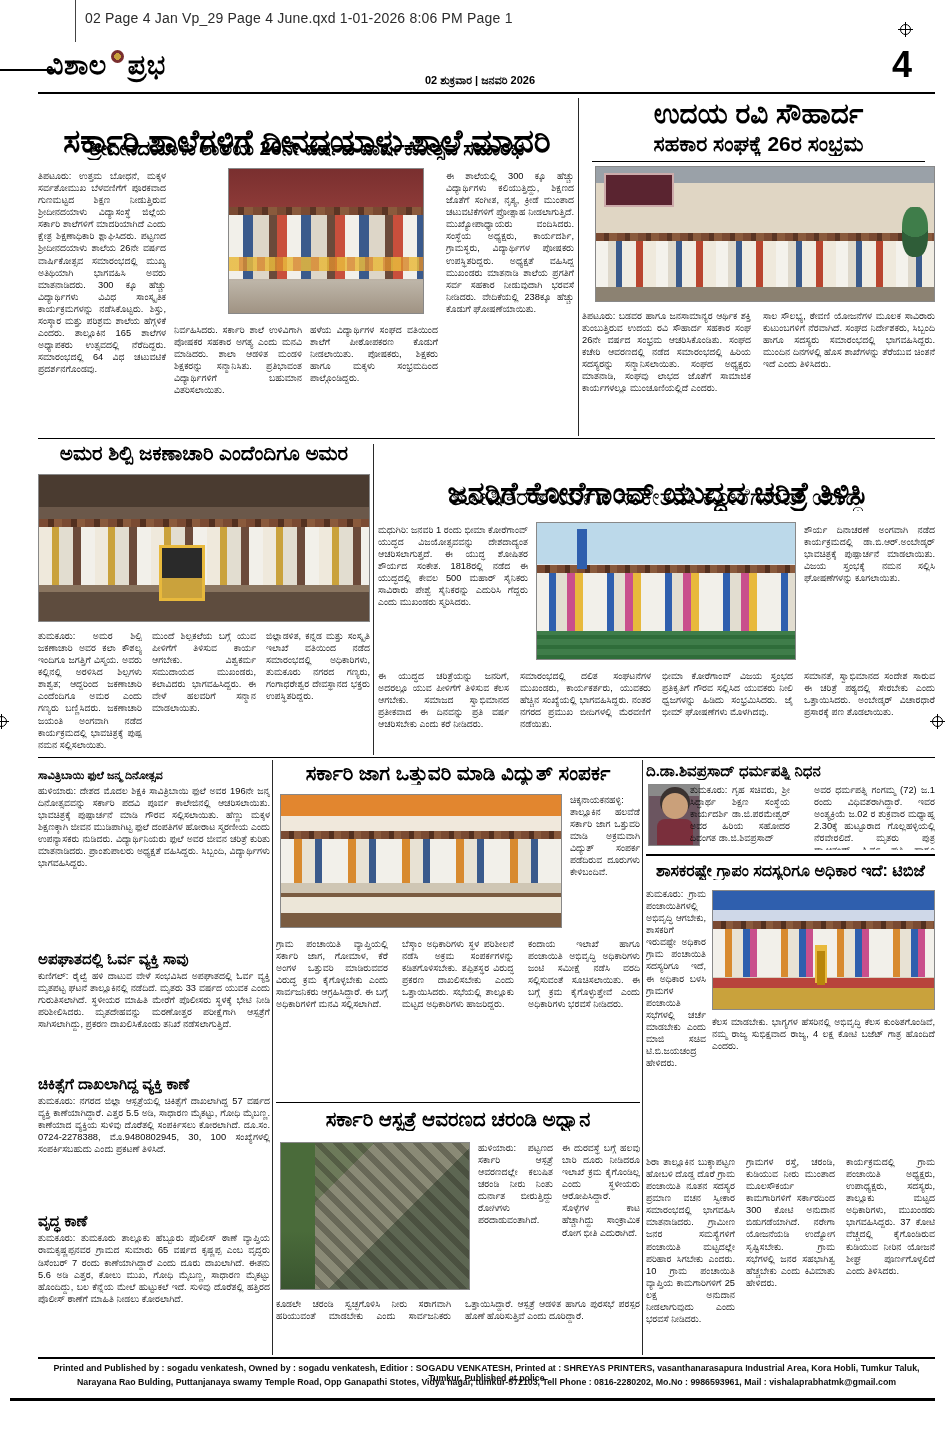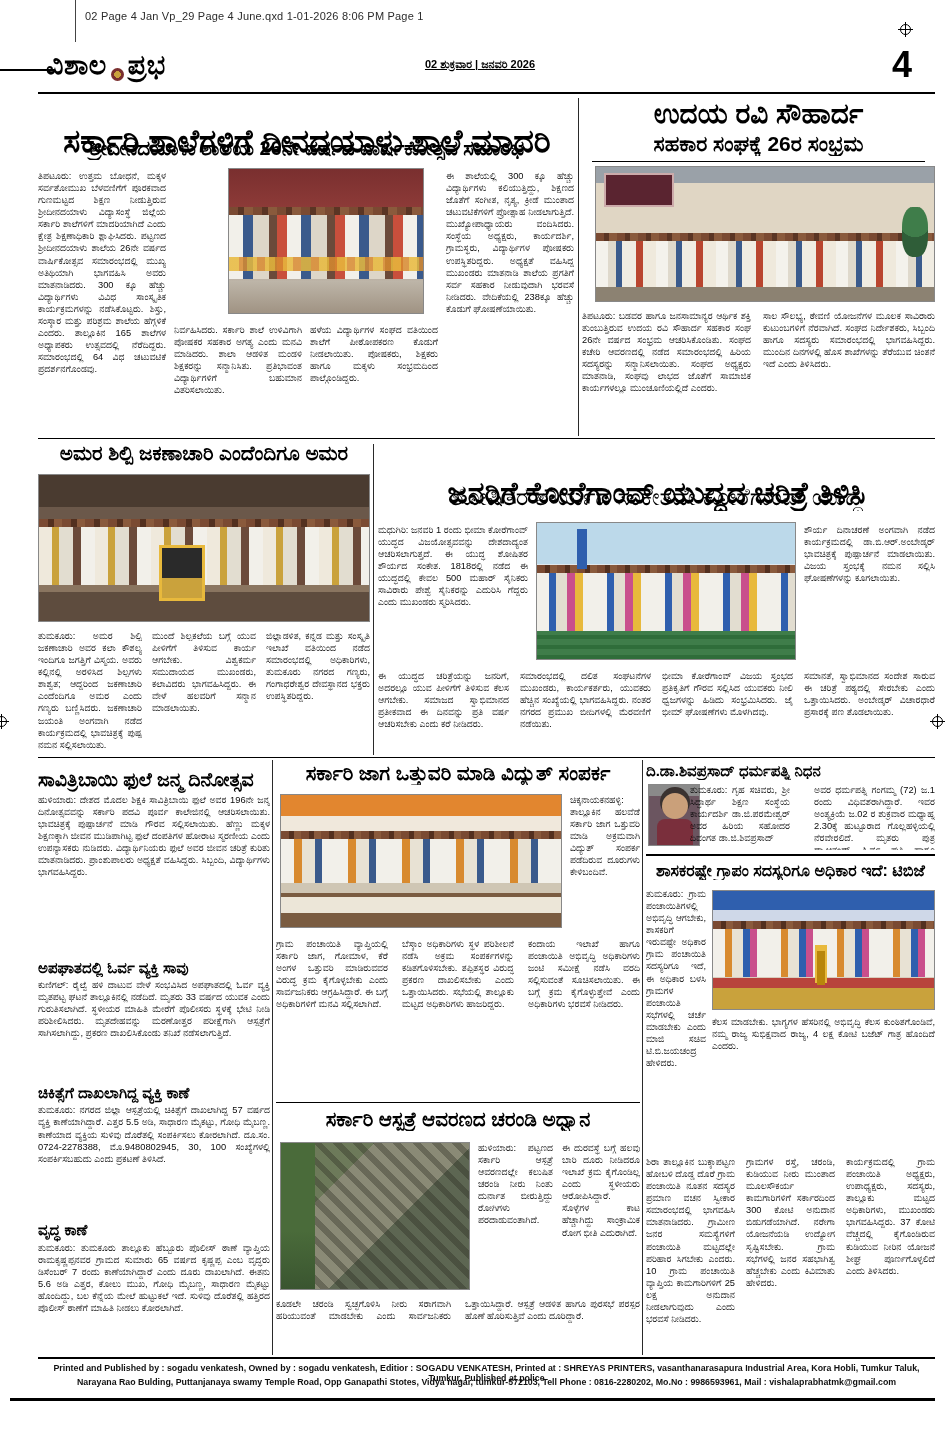--- a/index.html
+++ b/index.html
@@ -1,21 +1,21 @@
 <!DOCTYPE html>
 <html><head>
 <meta charset="utf-8">
 <style>
   html,body{margin:0;padding:0;background:#fff;}
   .page{position:relative;width:945px;height:1445px;background:#fff;overflow:hidden;
         font-family:"Liberation Sans",sans-serif;color:#000;}
   .abs{position:absolute;}
-  .slug{font-size:11px;color:#2b2b2b;letter-spacing:.2px;}
+  .slug{font-size:14px;color:#2b2b2b;letter-spacing:.2px;}
   .cropline{background:#444;}
-  .masthead-title{font-weight:bold;font-size:27px;letter-spacing:.5px;display:flex;align-items:flex-end;gap:4px;}
+  .masthead-title{font-weight:bold;font-size:27px;letter-spacing:.5px;display:flex;align-items:flex-start;gap:4px;}
   .emblem{width:13px;height:13px;border-radius:50%;background:radial-gradient(circle at 50% 50%,#c9a23c 0 35%,#7a2f2f 36% 100%);display:inline-block;}
   .dateline{font-size:11px;font-weight:bold;text-align:center;}
   .pagenum{font-size:36px;font-weight:bold;}
   .vrule{position:absolute;width:1px;background:#2a2a2a;}
   .hrule{position:absolute;background:#000;}
   .article{position:absolute;overflow:hidden;}
   .kicker{position:absolute;left:0;right:0;font-weight:bold;text-align:center;white-space:nowrap;overflow:hidden;margin-top:39px;}
   .headline{position:absolute;left:0;right:0;font-weight:bold;text-align:center;white-space:nowrap;overflow:hidden;}
   .bcol{position:absolute;font-size:9.3px;line-height:1.3;text-align:justify;overflow:hidden;color:#0a0a0a;}
   .subhead{font-weight:bold;font-size:15px;line-height:1.15;margin:7px 0 3px;color:#000;}
@@ -50,21 +50,21 @@
       <span class="ring"></span>
       <span class="hline"></span>
       <span class="vline"></span>
     </div>
 
   <div class="abs masthead-title" style="left:46px;top:50px;">
     <span>ವಿಶಾಲ</span>
     <span class="emblem"></span>
     <span>ಪ್ರಭ</span>
   </div>
-  <div class="abs dateline" style="left:300px;top:58px;width:360px;text-decoration:underline;">02 ಶುಕ್ರವಾರ | ಜನವರಿ 2026</div>
+  <div class="abs dateline" style="left:300px;top:74px;width:360px;">02 ಶುಕ್ರವಾರ | ಜನವರಿ 2026</div>
   <div class="abs pagenum" style="left:892px;top:44px;">4</div>
   <div class="hrule" style="left:38px;top:92px;width:897px;height:2px;"></div>
 
   <div class="vrule" style="left:578px;top:98px;height:338px;"></div>
   <div class="hrule" style="left:38px;top:438px;width:897px;height:1px;"></div>
   <div class="vrule" style="left:373px;top:444px;height:311px;"></div>
   <div class="hrule" style="left:38px;top:757px;width:897px;height:1px;"></div>
   <div class="vrule" style="left:272px;top:760px;height:595px;"></div>
   <div class="vrule" style="left:642px;top:760px;height:595px;"></div>
   <div class="hrule" style="left:276px;top:1102px;width:364px;height:1px;"></div>
@@ -121,21 +121,21 @@
       <div class="abs" style="left:40px;top:6px;width:10px;height:40px;background:#2f5fae;"></div>
     </div>
     <div class="bcol" style="left:426px;top:82px;width:131px;height:138px;">ಶೌರ್ಯ ದಿನಾಚರಣೆ ಅಂಗವಾಗಿ ನಡೆದ ಕಾರ್ಯಕ್ರಮದಲ್ಲಿ ಡಾ.ಬಿ.ಆರ್.ಅಂಬೇಡ್ಕರ್ ಭಾವಚಿತ್ರಕ್ಕೆ ಪುಷ್ಪಾರ್ಚನೆ ಮಾಡಲಾಯಿತು. ವಿಜಯ ಸ್ತಂಭಕ್ಕೆ ನಮನ ಸಲ್ಲಿಸಿ ಘೋಷಣೆಗಳನ್ನು ಕೂಗಲಾಯಿತು.</div>
     <div class="bcol" style="left:0;top:228px;width:131px;height:85px;">ಈ ಯುದ್ಧದ ಚರಿತ್ರೆಯನ್ನು ಜನರಿಗೆ, ಅದರಲ್ಲೂ ಯುವ ಪೀಳಿಗೆಗೆ ತಿಳಿಸುವ ಕೆಲಸ ಆಗಬೇಕು. ಸಮಾಜದ ಸ್ವಾಭಿಮಾನದ ಪ್ರತೀಕವಾದ ಈ ದಿನವನ್ನು ಪ್ರತಿ ವರ್ಷ ಆಚರಿಸಬೇಕು ಎಂದು ಕರೆ ನೀಡಿದರು.</div>
     <div class="bcol" style="left:142px;top:228px;width:131px;height:85px;">ಸಮಾರಂಭದಲ್ಲಿ ದಲಿತ ಸಂಘಟನೆಗಳ ಮುಖಂಡರು, ಕಾರ್ಯಕರ್ತರು, ಯುವಕರು ಹೆಚ್ಚಿನ ಸಂಖ್ಯೆಯಲ್ಲಿ ಭಾಗವಹಿಸಿದ್ದರು. ನಂತರ ನಗರದ ಪ್ರಮುಖ ಬೀದಿಗಳಲ್ಲಿ ಮೆರವಣಿಗೆ ನಡೆಯಿತು.</div>
     <div class="bcol" style="left:284px;top:228px;width:131px;height:85px;">ಭೀಮಾ ಕೋರೆಗಾಂವ್ ವಿಜಯ ಸ್ತಂಭದ ಪ್ರತಿಕೃತಿಗೆ ಗೌರವ ಸಲ್ಲಿಸಿದ ಯುವಕರು ನೀಲಿ ಧ್ವಜಗಳನ್ನು ಹಿಡಿದು ಸಂಭ್ರಮಿಸಿದರು. ಜೈ ಭೀಮ್ ಘೋಷಣೆಗಳು ಮೊಳಗಿದವು.</div>
     <div class="bcol" style="left:426px;top:228px;width:131px;height:85px;">ಸಮಾನತೆ, ಸ್ವಾಭಿಮಾನದ ಸಂದೇಶ ಸಾರುವ ಈ ಚರಿತ್ರೆ ಪಠ್ಯದಲ್ಲಿ ಸೇರಬೇಕು ಎಂದು ಒತ್ತಾಯಿಸಿದರು. ಅಂಬೇಡ್ಕರ್ ವಿಚಾರಧಾರೆ ಪ್ರಸಾರಕ್ಕೆ ಪಣ ತೊಡಲಾಯಿತು.</div>
   </div>
 
   <div class="article" style="left:38px;top:762px;width:232px;height:593px;">
-    <div class="subhead" style="font-size:19px;">ಸಾವಿತ್ರಿಬಾಯಿ ಫುಲೆ ಜನ್ಮ ದಿನೋತ್ಸವ</div>
+    <div class="subhead" style="font-size:11px;">ಸಾವಿತ್ರಿಬಾಯಿ ಫುಲೆ ಜನ್ಮ ದಿನೋತ್ಸವ</div>
     <div class="bcol" style="position:static;width:232px;height:158px;">ಹುಳಿಯಾರು: ದೇಶದ ಮೊದಲ ಶಿಕ್ಷಕಿ ಸಾವಿತ್ರಿಬಾಯಿ ಫುಲೆ ಅವರ 196ನೇ ಜನ್ಮ ದಿನೋತ್ಸವವನ್ನು ಸರ್ಕಾರಿ ಪದವಿ ಪೂರ್ವ ಕಾಲೇಜಿನಲ್ಲಿ ಆಚರಿಸಲಾಯಿತು. ಭಾವಚಿತ್ರಕ್ಕೆ ಪುಷ್ಪಾರ್ಚನೆ ಮಾಡಿ ಗೌರವ ಸಲ್ಲಿಸಲಾಯಿತು. ಹೆಣ್ಣು ಮಕ್ಕಳ ಶಿಕ್ಷಣಕ್ಕಾಗಿ ಜೀವನ ಮುಡಿಪಾಗಿಟ್ಟ ಫುಲೆ ದಂಪತಿಗಳ ಹೋರಾಟ ಸ್ಮರಣೀಯ ಎಂದು ಉಪನ್ಯಾಸಕರು ನುಡಿದರು. ವಿದ್ಯಾರ್ಥಿನಿಯರು ಫುಲೆ ಅವರ ಜೀವನ ಚರಿತ್ರೆ ಕುರಿತು ಮಾತನಾಡಿದರು. ಪ್ರಾಂಶುಪಾಲರು ಅಧ್ಯಕ್ಷತೆ ವಹಿಸಿದ್ದರು. ಸಿಬ್ಬಂದಿ, ವಿದ್ಯಾರ್ಥಿಗಳು ಭಾಗವಹಿಸಿದ್ದರು.</div>
     <div class="subhead">ಅಪಘಾತದಲ್ಲಿ ಓರ್ವ ವ್ಯಕ್ತಿ ಸಾವು</div>
     <div class="bcol" style="position:static;width:232px;height:98px;">ಕುಣಿಗಲ್: ರೈಲ್ವೆ ಹಳಿ ದಾಟುವ ವೇಳೆ ಸಂಭವಿಸಿದ ಅಪಘಾತದಲ್ಲಿ ಓರ್ವ ವ್ಯಕ್ತಿ ಮೃತಪಟ್ಟ ಘಟನೆ ತಾಲ್ಲೂಕಿನಲ್ಲಿ ನಡೆದಿದೆ. ಮೃತರು 33 ವರ್ಷದ ಯುವಕ ಎಂದು ಗುರುತಿಸಲಾಗಿದೆ. ಸ್ಥಳೀಯರ ಮಾಹಿತಿ ಮೇರೆಗೆ ಪೊಲೀಸರು ಸ್ಥಳಕ್ಕೆ ಭೇಟಿ ನೀಡಿ ಪರಿಶೀಲಿಸಿದರು. ಮೃತದೇಹವನ್ನು ಮರಣೋತ್ತರ ಪರೀಕ್ಷೆಗಾಗಿ ಆಸ್ಪತ್ರೆಗೆ ಸಾಗಿಸಲಾಗಿದ್ದು, ಪ್ರಕರಣ ದಾಖಲಿಸಿಕೊಂಡು ತನಿಖೆ ನಡೆಸಲಾಗುತ್ತಿದೆ.</div>
     <div class="subhead">ಚಿಕಿತ್ಸೆಗೆ ದಾಖಲಾಗಿದ್ದ ವ್ಯಕ್ತಿ ಕಾಣೆ</div>
     <div class="bcol" style="position:static;width:232px;height:110px;">ತುಮಕೂರು: ನಗರದ ಜಿಲ್ಲಾ ಆಸ್ಪತ್ರೆಯಲ್ಲಿ ಚಿಕಿತ್ಸೆಗೆ ದಾಖಲಾಗಿದ್ದ 57 ವರ್ಷದ ವ್ಯಕ್ತಿ ಕಾಣೆಯಾಗಿದ್ದಾರೆ. ಎತ್ತರ 5.5 ಅಡಿ, ಸಾಧಾರಣ ಮೈಕಟ್ಟು, ಗೋಧಿ ಮೈಬಣ್ಣ. ಕಾಣೆಯಾದ ವ್ಯಕ್ತಿಯ ಸುಳಿವು ದೊರೆತಲ್ಲಿ ಸಂಪರ್ಕಿಸಲು ಕೋರಲಾಗಿದೆ. ದೂ.ಸಂ. 0724-2278388, ಮೊ.9480802945, 30, 100 ಸಂಖ್ಯೆಗಳಲ್ಲಿ ಸಂಪರ್ಕಿಸಬಹುದು ಎಂದು ಪ್ರಕಟಣೆ ತಿಳಿಸಿದೆ.</div>
     <div class="subhead">ವೃದ್ಧ ಕಾಣೆ</div>
     <div class="bcol" style="position:static;width:232px;height:120px;">ತುಮಕೂರು: ತುಮಕೂರು ತಾಲ್ಲೂಕು ಹೆಬ್ಬೂರು ಪೊಲೀಸ್ ಠಾಣೆ ವ್ಯಾಪ್ತಿಯ ರಾಮಕೃಷ್ಣಪ್ಪನವರ ಗ್ರಾಮದ ಸುಮಾರು 65 ವರ್ಷದ ಕೃಷ್ಣಪ್ಪ ಎಂಬ ವೃದ್ಧರು ಡಿಸೆಂಬರ್ 7 ರಂದು ಕಾಣೆಯಾಗಿದ್ದಾರೆ ಎಂದು ದೂರು ದಾಖಲಾಗಿದೆ. ಈತನು 5.6 ಅಡಿ ಎತ್ತರ, ಕೋಲು ಮುಖ, ಗೋಧಿ ಮೈಬಣ್ಣ, ಸಾಧಾರಣ ಮೈಕಟ್ಟು ಹೊಂದಿದ್ದು, ಬಲ ಕೆನ್ನೆಯ ಮೇಲೆ ಹುಟ್ಟುಕಲೆ ಇದೆ. ಸುಳಿವು ದೊರೆತಲ್ಲಿ ಹತ್ತಿರದ ಪೊಲೀಸ್ ಠಾಣೆಗೆ ಮಾಹಿತಿ ನೀಡಲು ಕೋರಲಾಗಿದೆ.</div>
   </div>
 
   <div class="article" style="left:276px;top:762px;width:364px;height:338px;">

